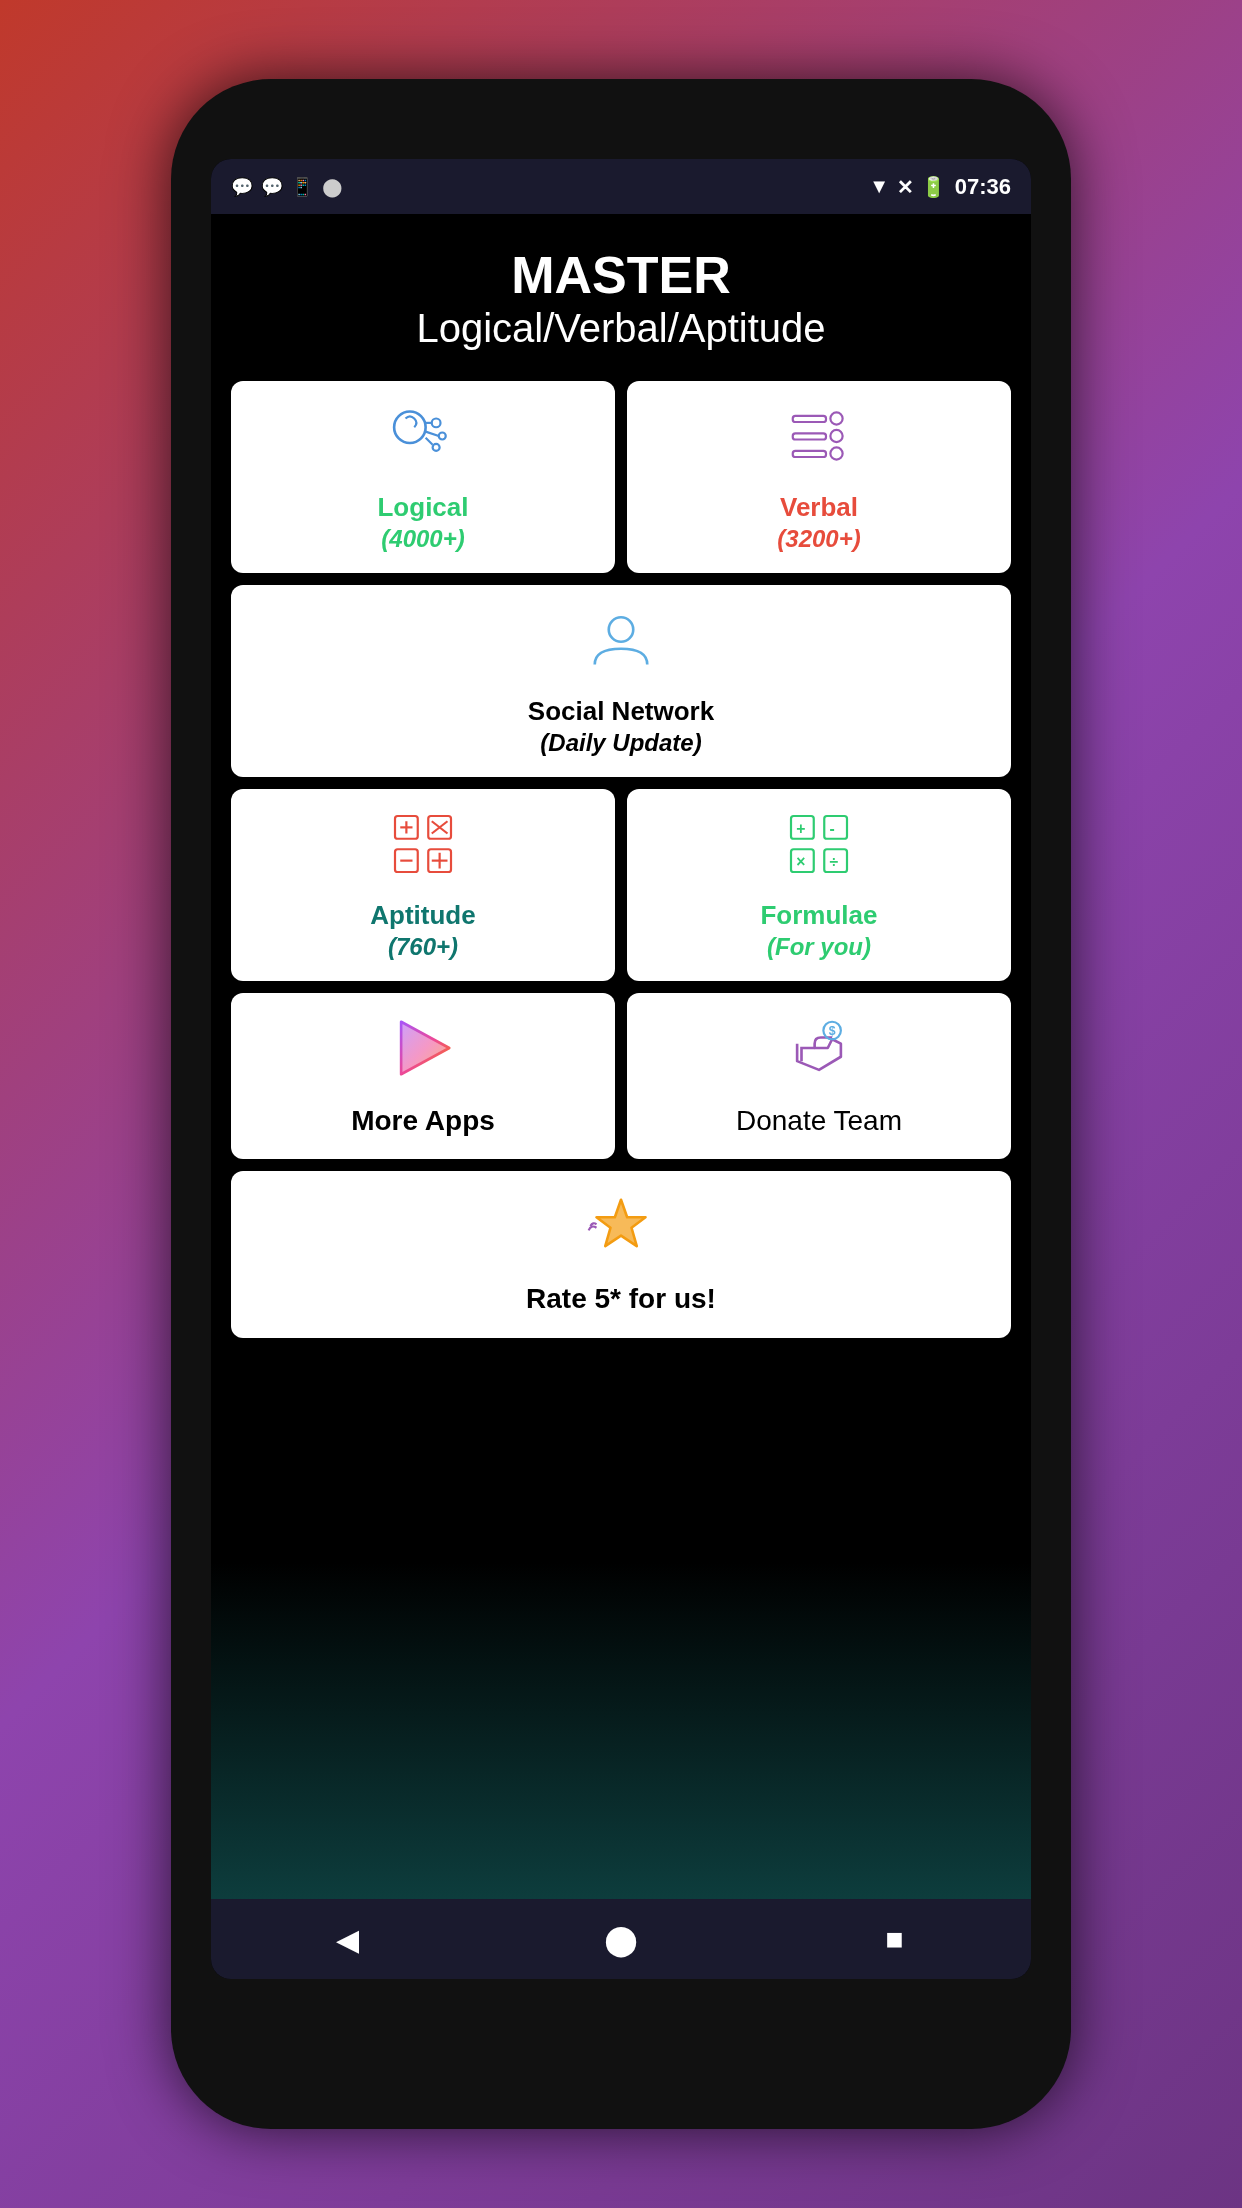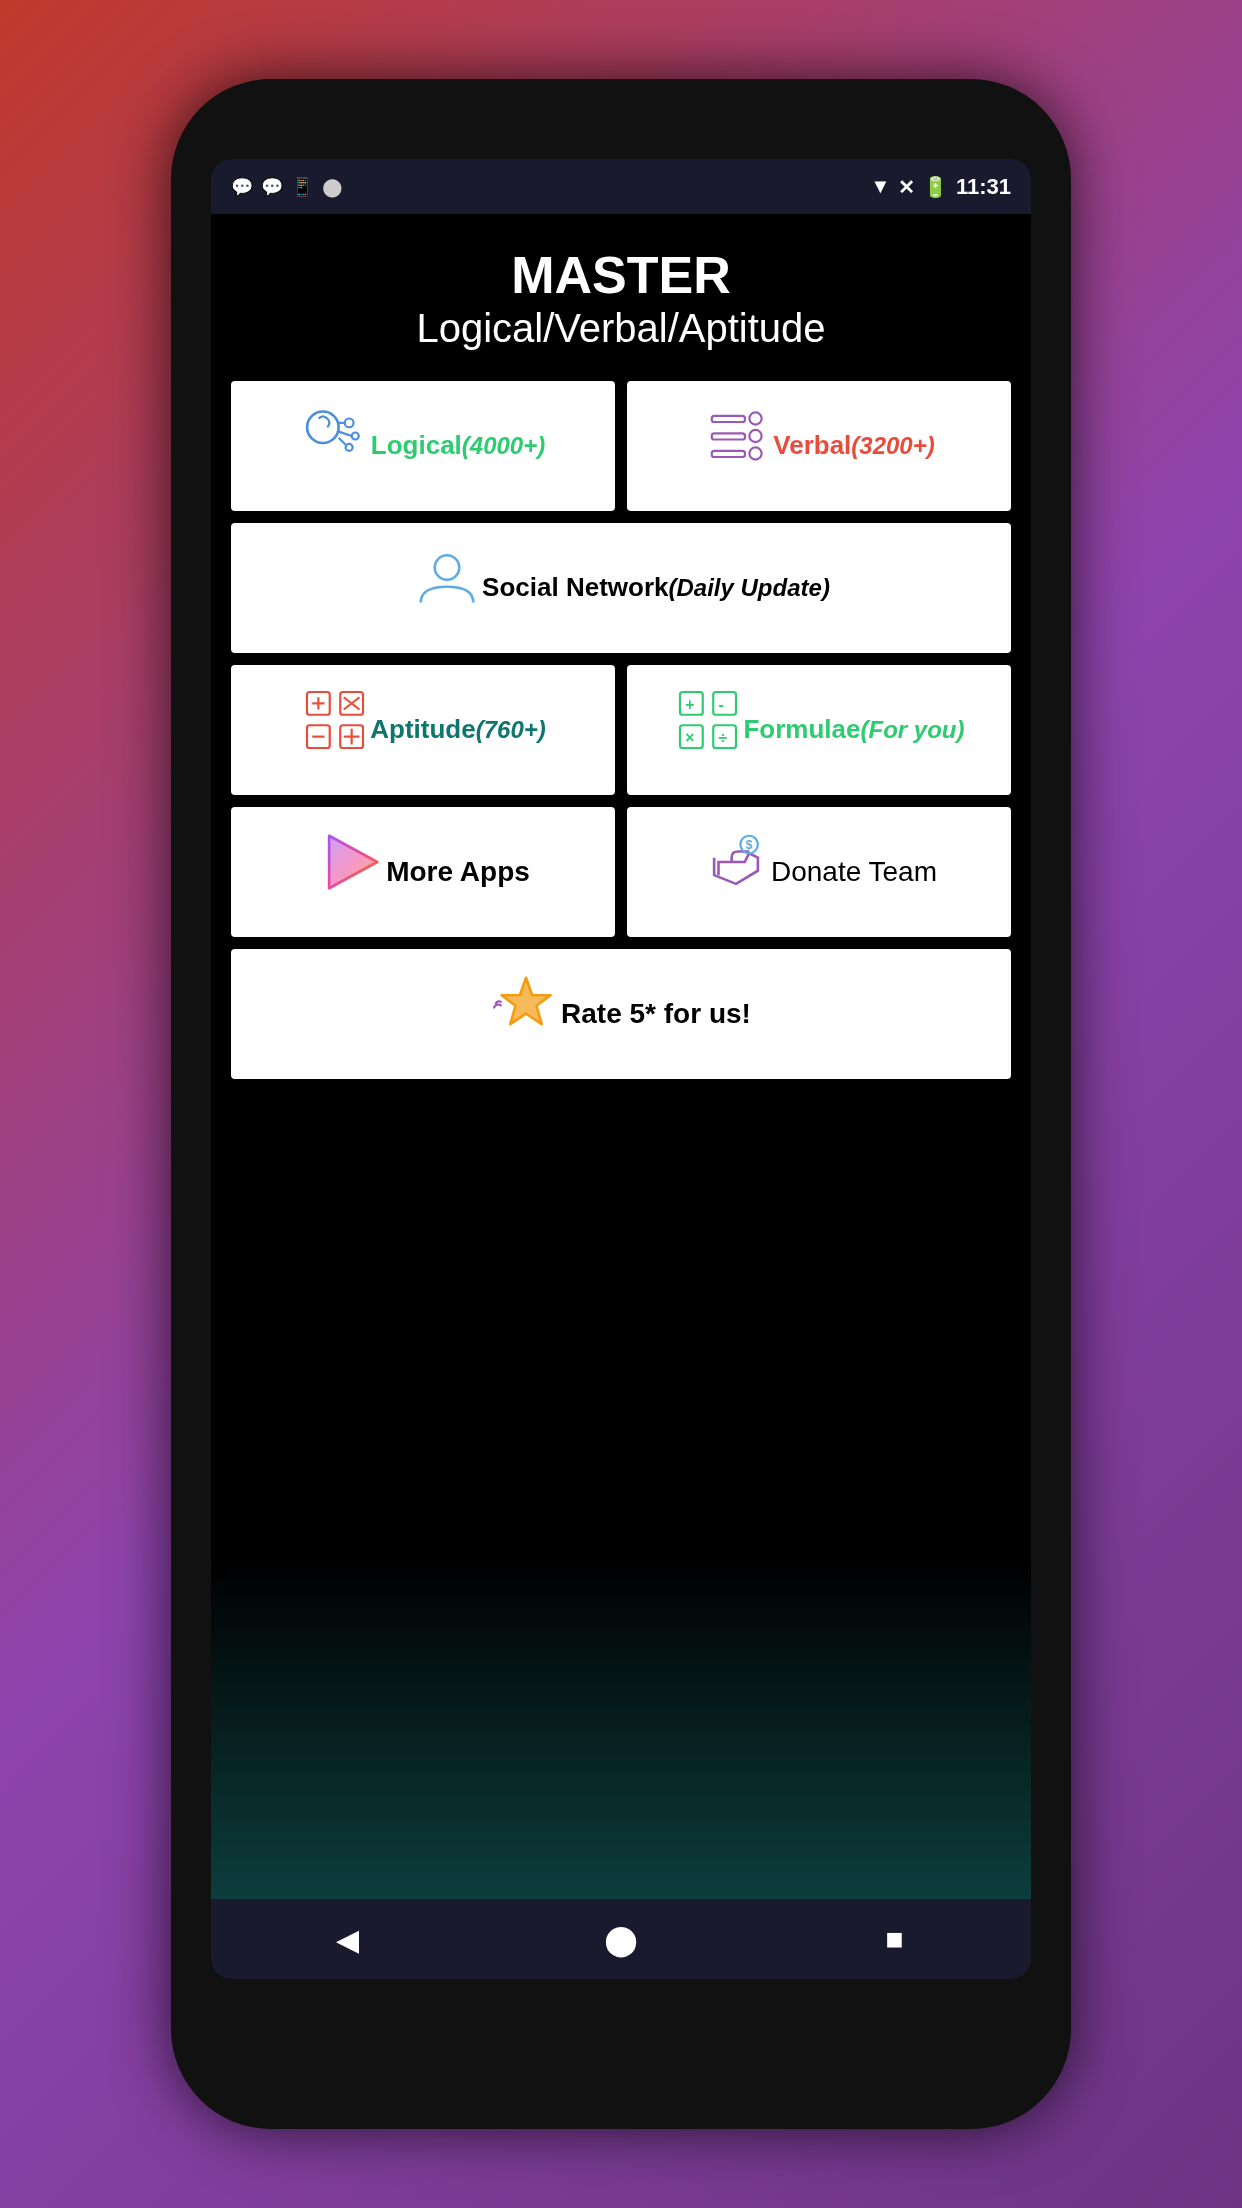--- a/index.html
+++ b/index.html
@@ -108,23 +108,23 @@
       gap: 12px;
     }
 
     .cards-row {
       display: flex;
       gap: 12px;
     }
 
     .card {
       background: #fff;
-      border-radius: 4px;
-      display: flex;
-      flex-direction: row;
+      border-radius: 12px;
+      display: flex;
+      flex-direction: column;
       align-items: center;
       justify-content: center;
       padding: 20px 15px;
       cursor: pointer;
       flex: 1;
     }
 
     .card-full {
       width: 100%;
     }
@@ -215,21 +215,21 @@
       <div class="status-left">
         <span class="status-icon">💬</span>
         <span class="status-icon">💬</span>
         <span class="status-icon">📱</span>
         <span class="status-icon">⬤</span>
       </div>
       <div class="status-right">
         <span>▼</span>
         <span>✕</span>
         <span>🔋</span>
-        <span class="status-time">11:31</span>
+        <span class="status-time">07:36</span>
       </div>
     </div>
 
     <div class="main-content teal-glow-bg">
       <div class="app-title">MASTER</div>
       <div class="app-subtitle">Logical/Verbal/Aptitude</div>
 
       <div class="cards-container">
 
         <div class="cards-row">

